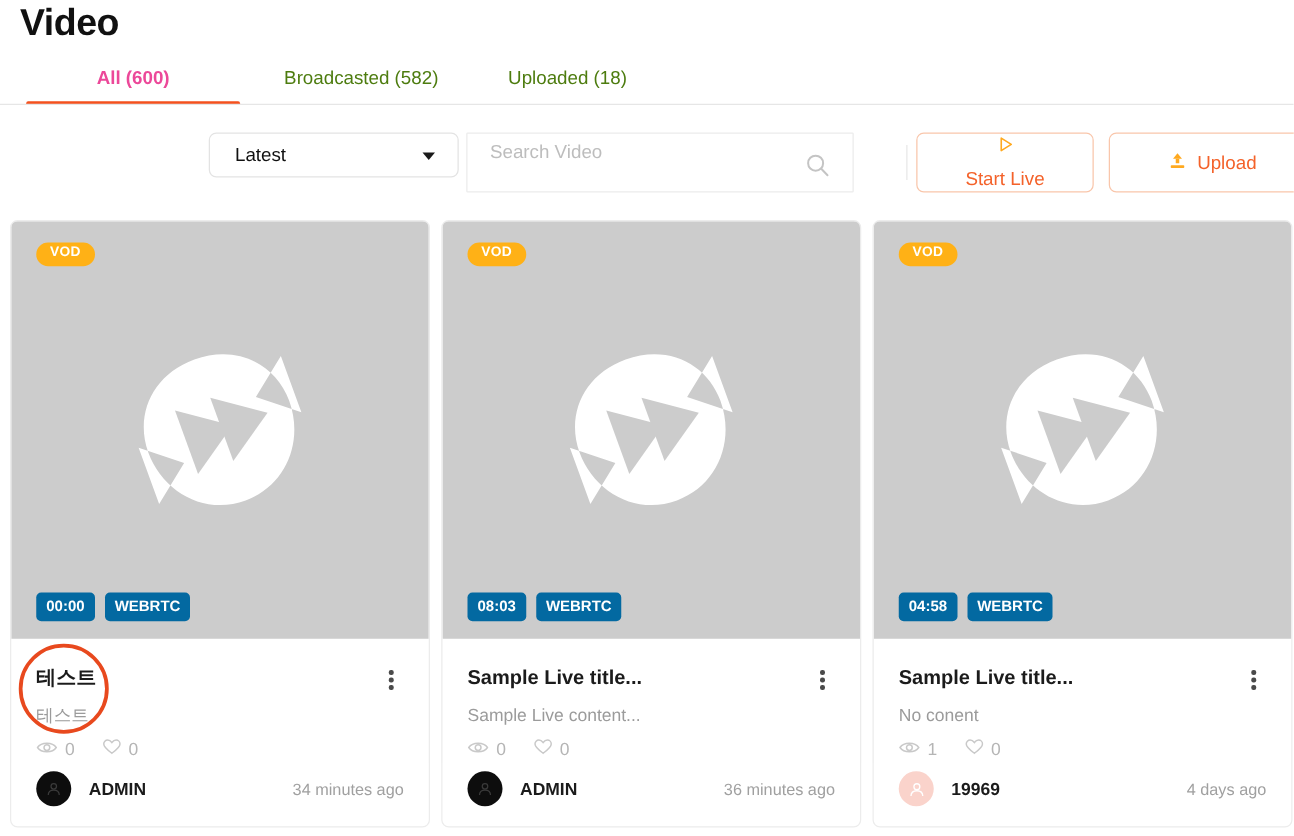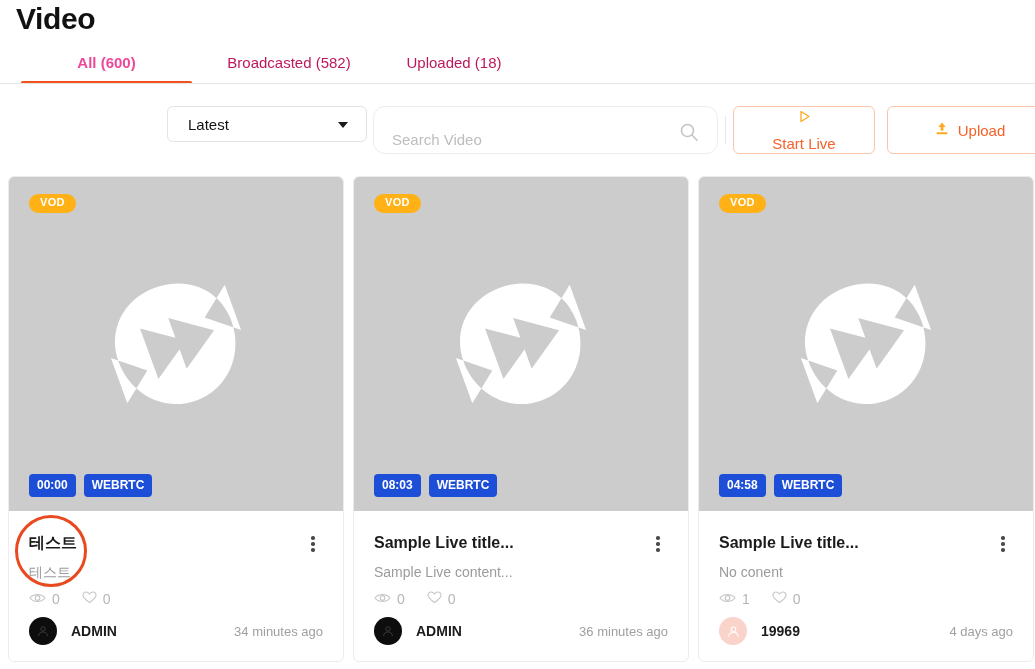--- a/index.html
+++ b/index.html
@@ -21,21 +21,21 @@
 
   
   .tabs {
     position: absolute; left: 0; top: 44px; width: 1035px; height: 40px;
     display: flex; align-items: flex-start;
   }
   .tab {
     position: relative;
     height: 36px;
     display: flex; align-items: center; justify-content: center;
-    font-size: 15px; color: #be185d;
+    font-size: 15px; color: #4d7c0f;
     cursor: pointer; white-space: nowrap;
   }
   .tab.t0 { width: 185px; }
   .tab.t1 { width: 180px; }
   .tab.t2 { width: 150px; }
   .tab.active { color: #ec4899; font-weight: 700; margin-left: 14px; }
   .tab.active::after {
     content: ""; position: absolute; left: 7px; right: 7px; bottom: -4px;
     height: 3px; background: #f4511e; border-radius: 2px;
   }
@@ -54,23 +54,23 @@
     display: flex; align-items: center; cursor: pointer;
   }
   .sort-select .label { margin-left: 20px; font-size: 15px; color: #111; }
   .caret {
     position: absolute; right: 18px; top: 50%; margin-top: -2px;
     width: 0; height: 0;
     border-left: 5px solid transparent; border-right: 5px solid transparent;
     border-top: 6px solid #1a1a1a;
   }
   .search-box {
-    position: absolute; left: 373px; top: 0; width: 345px; height: 48px;
-    border: 1px solid #ececec; border-radius: 12px; background: #fff;
-    display: flex; align-items: flex-end;
+    position: absolute; left: 373px; top: 0; width: 310px; height: 48px;
+    border: 1px solid #ececec; border-radius: 1px; background: #fff;
+    display: flex; align-items: flex-start;
   }
   .search-input {
     border: 0; outline: 0; background: transparent;
     margin-left: 18px; width: 275px; height: 28px;
     font-size: 15px; font-family: inherit; color: #111;
   }
   .search-input::placeholder { color: #bdbdbd; }
   .search-icon { position: absolute; right: 18px; top: 15px; }
   .divider {
     position: absolute; left: 725px; top: 10px; width: 1px; height: 28px;
@@ -109,21 +109,21 @@
   .logo-mark {
     position: absolute; left: 50%; top: 50%;
     transform: translate(-50%, -50%);
     width: 150px; height: 150px;
   }
   .meta-badges {
     position: absolute; left: 20px; bottom: 14px;
     display: flex; gap: 8px;
   }
   .mbadge {
-    background: #1d4ed8; color: #fff;
+    background: #0369a1; color: #fff;
     font-size: 12px; font-weight: 700;
     padding: 4px 8px 5px; border-radius: 4px;
     font-family: "Liberation Sans", sans-serif;
   }
   .body { position: absolute; left: 0; top: 334px; width: 100%; padding: 22px 20px 0; }
   .row-title { display: flex; align-items: flex-start; justify-content: space-between; }
   .v-title {
     font-size: 16px; font-weight: 700; color: #1b1b1b;
     line-height: 20px;
   }

